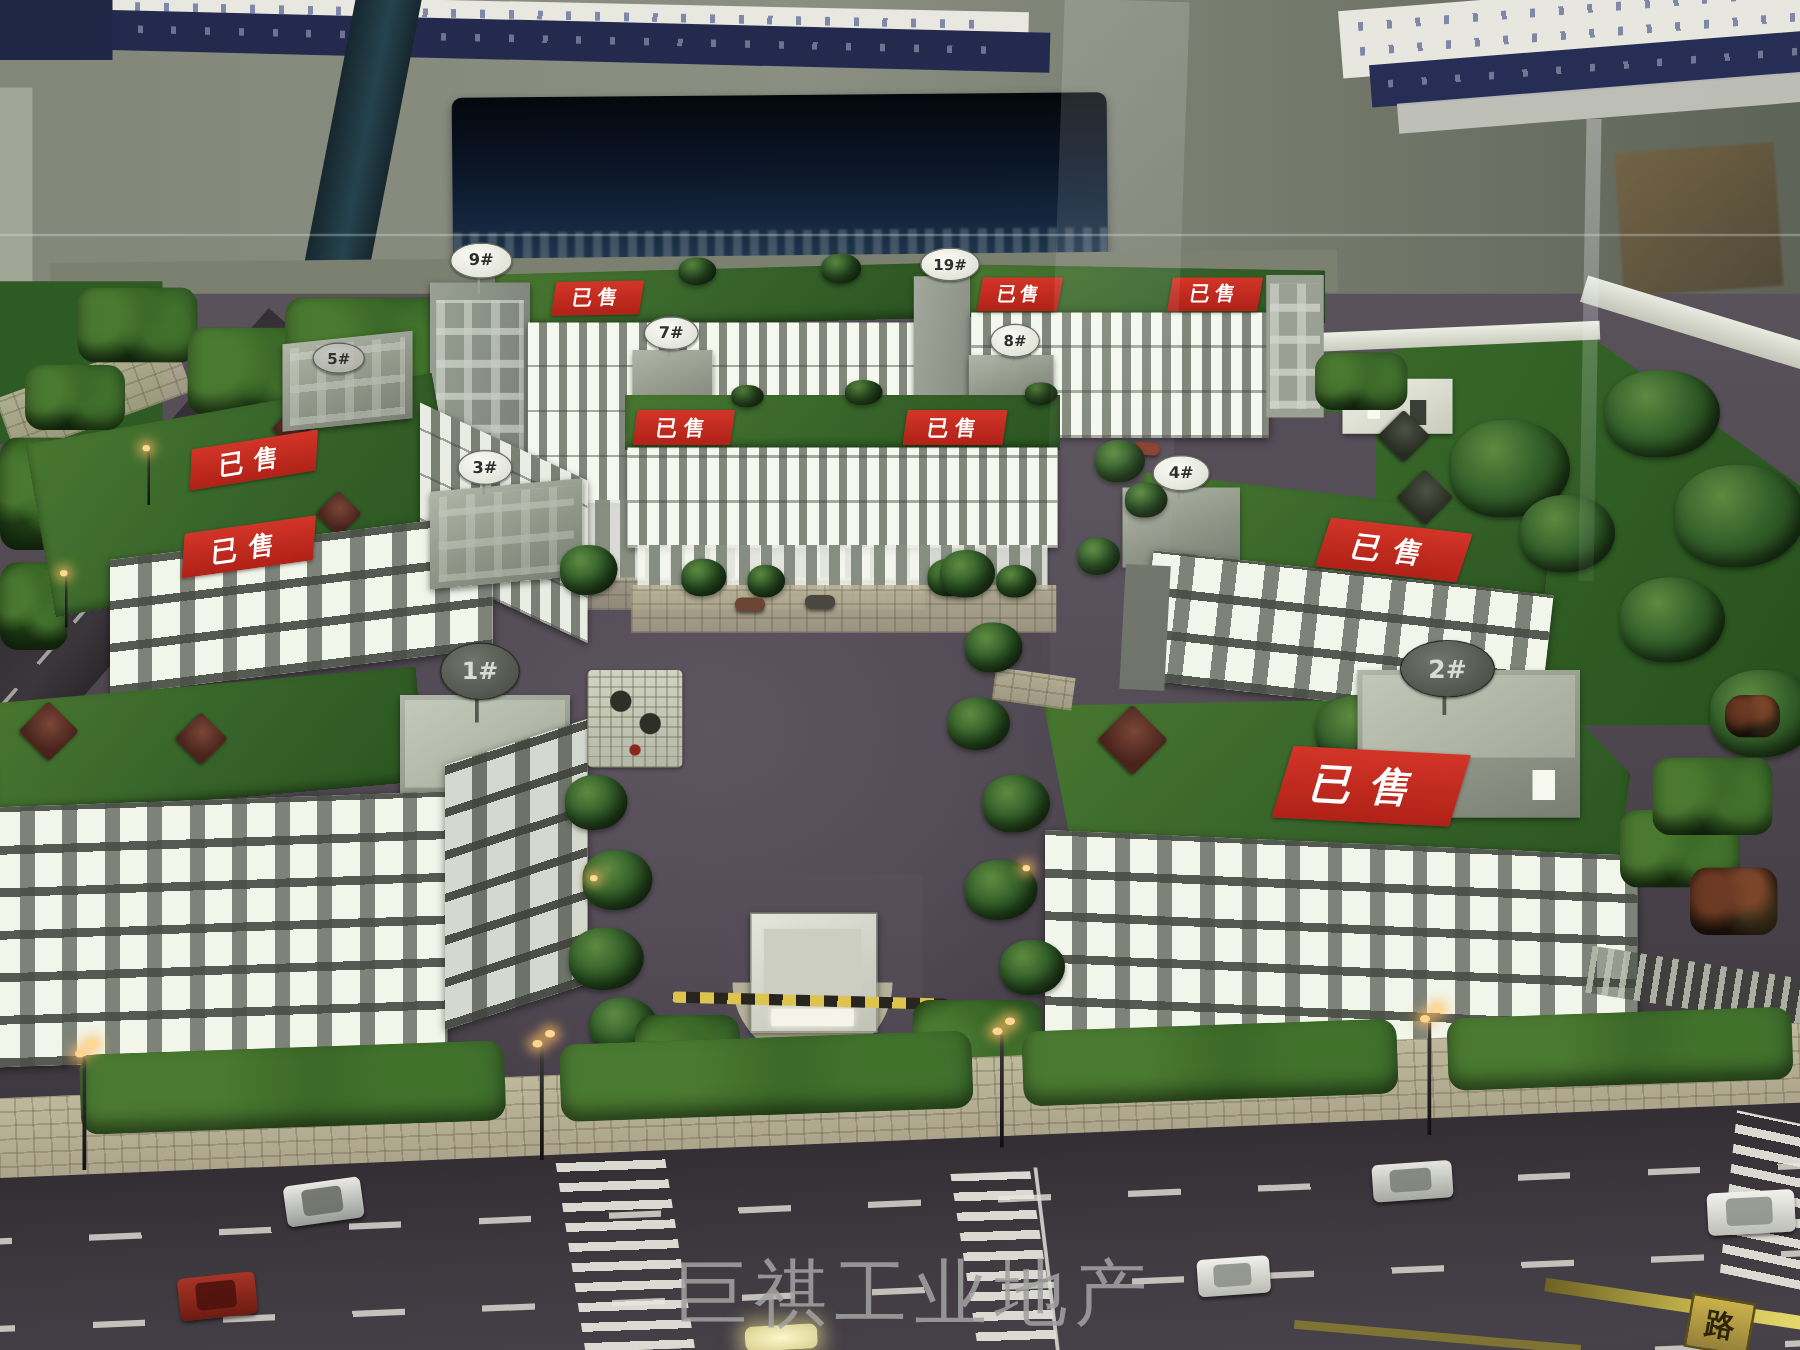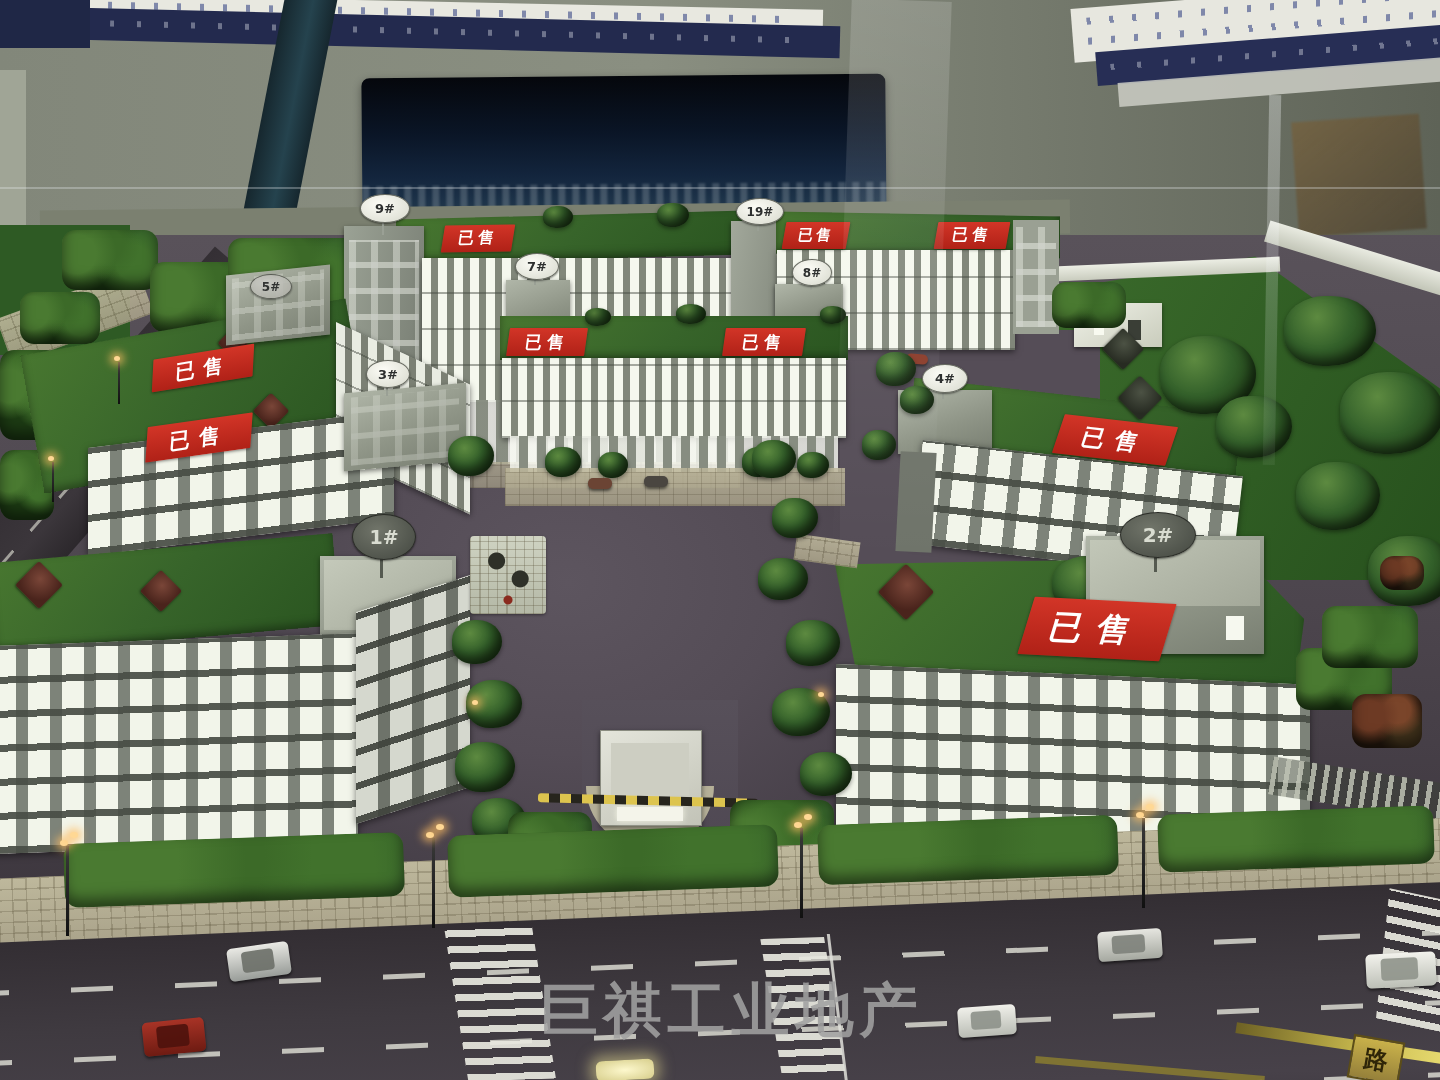--- a/index.html
+++ b/index.html
@@ -59,22 +59,22 @@
   .dashline{position:absolute;left:0;width:100%;height:5px;opacity:.85;
       background:repeating-linear-gradient(90deg,#d9d9d0 0 42px,transparent 42px 104px);}
   .ticks-blue{position:absolute;left:4%;width:92%;height:7px;opacity:.55;
       background:repeating-linear-gradient(90deg,#2a3a7e 0 4px,transparent 4px 23px);}
   .ticks-white{position:absolute;left:4%;width:92%;height:6px;opacity:.4;
       background:repeating-linear-gradient(90deg,#dfe2ea 0 4px,transparent 4px 27px);}
   .specks{position:absolute;inset:6%;opacity:.55;background-image:
       repeating-linear-gradient(0deg,rgba(250,252,244,.8) 0 6px,transparent 6px 26px),
       repeating-linear-gradient(90deg,rgba(250,252,244,.7) 0 7px,transparent 7px 22px);
       background-blend-mode:screen;}
-  .watermark{position:absolute;left:50%;top:972px;transform:translateX(-47%);
-      font-size:58px;font-weight:700;letter-spacing:6px;color:rgba(160,160,160,.88);
+  .watermark{position:absolute;left:50%;top:996px;transform:translateX(-47%);
+      font-size:58px;font-weight:400;letter-spacing:6px;color:rgba(160,160,160,.88);
       z-index:40;white-space:nowrap;text-align:center;}
   .plaque{position:absolute;display:flex;align-items:center;justify-content:center;
       background:linear-gradient(#c9b14a,#95803a);border:2px solid #5c4d18;color:#2e2508;
       font-weight:700;z-index:35;}
 </style>
 </head>
 <body>
 
 <div class="scene">
 

